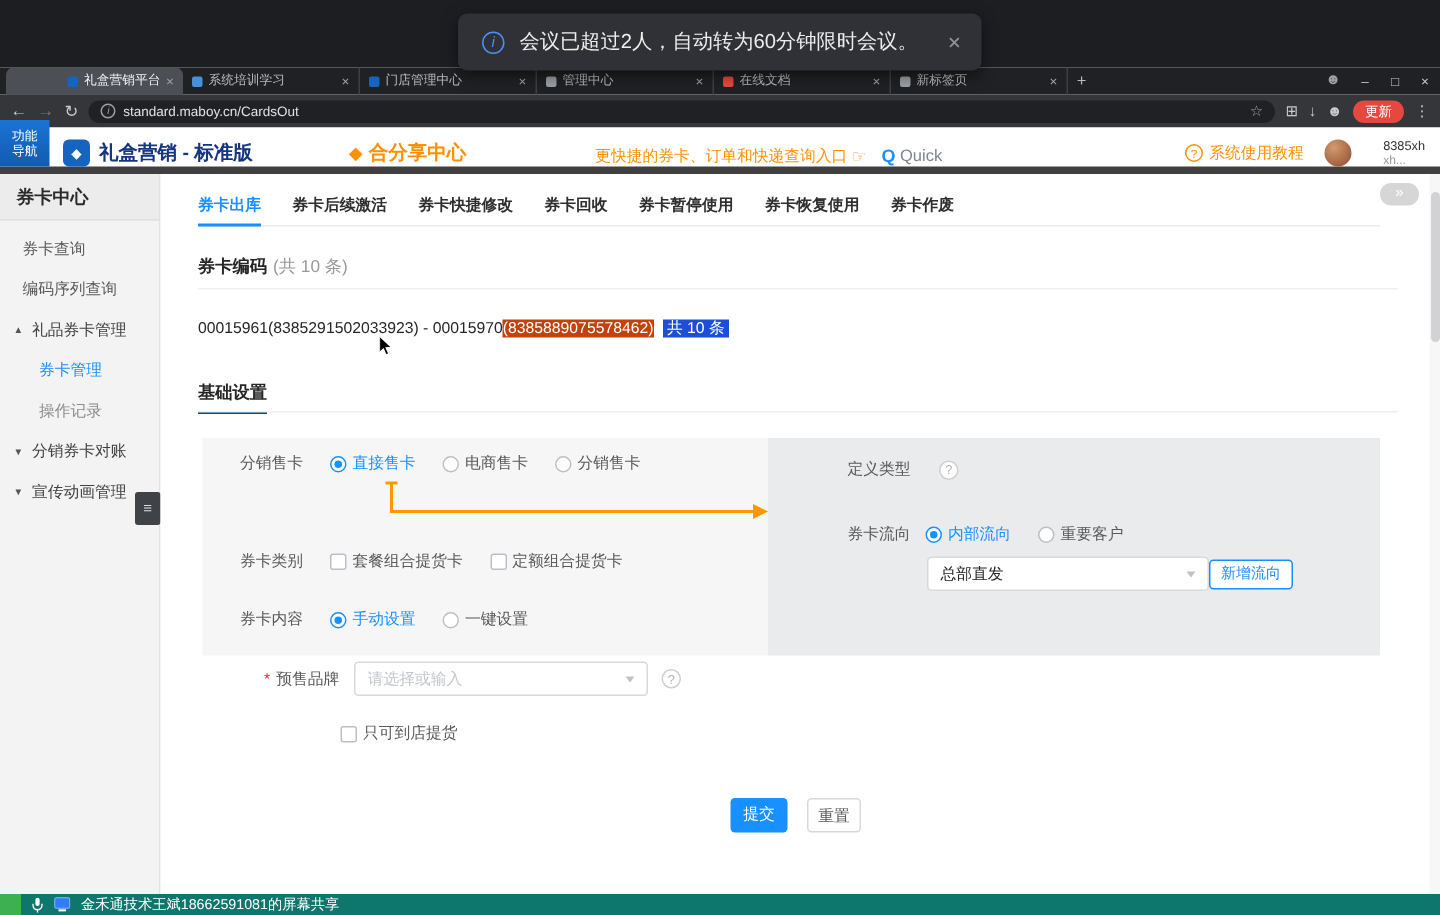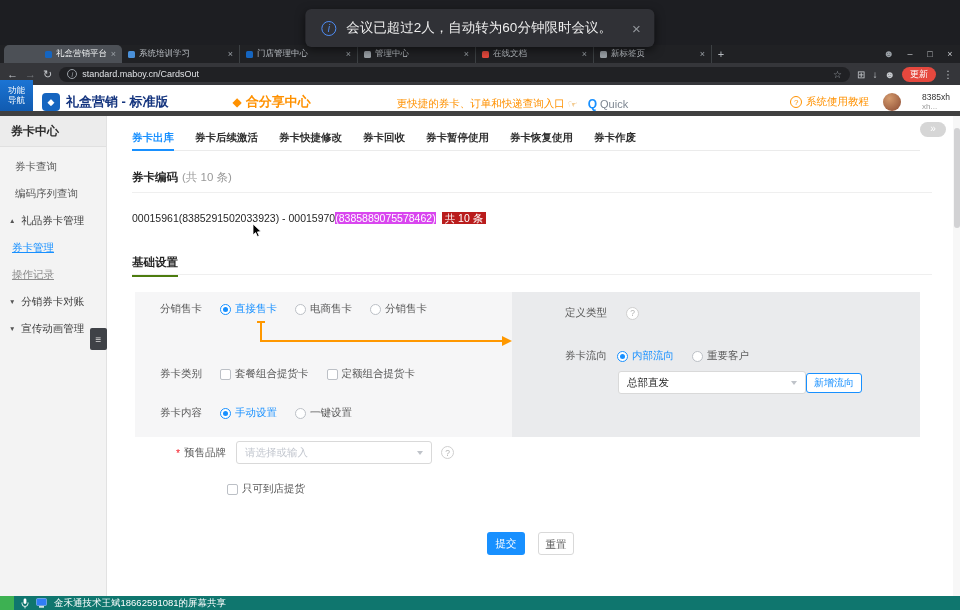--- a/index.html
+++ b/index.html
@@ -73,44 +73,44 @@
 
   
   .sidebar { position:absolute; left:0; top:116px; width:107px; bottom:14px; background:#f3f3f3;
              border-right:1px solid #e2e2e2; }
   .side-title { height:31px; line-height:31px; padding-left:11px; font-size:12px; font-weight:bold;
                 color:#2b2b2b; background:#ececec; border-bottom:1px solid #e0e0e0; white-space:nowrap; }
   .side-list { padding-top:6px; }
   .side-item { height:27px; line-height:27px; padding-left:15px; font-size:10.5px; color:#595959; white-space:nowrap; }
   .side-item .caret { font-size:6.5px; color:#555; margin-right:3px; vertical-align:1px; }
   .side-item.grp { padding-left:9px; color:#404040; }
-  .side-item.sub { padding-left:12px;text-decoration:underline; }
+  .side-item.sub { padding-left:26px; }
   .side-item.sub.active { color:#1890ff; }
   .side-item.sub.muted { color:#8c8c8c; }
   .side-toggle { position:absolute; left:90px; top:212px; width:17px; height:22px; background:#3f4247;
                  color:#dcdcdc; border-radius:2px; display:grid; place-items:center; font-size:10px; }
 
   
   .main { position:absolute; left:107px; top:116px; right:0; bottom:14px; background:#fff; }
   .mtabs { position:absolute; left:25px; right:40px; top:8px; height:27px; border-bottom:1px solid #ebebeb;
            display:flex; gap:21px; font-size:10.5px; font-weight:bold; color:#2f2f2f; }
   .mtab { line-height:26px; white-space:nowrap; }
   .mtab.active { color:#1890ff; border-bottom:2px solid #1890ff; margin-bottom:-1px; }
   .collapse-btn { position:absolute; top:6px; right:14px; width:26px; height:15px; background:#d6d6d6;
                   border-radius:8px; color:#fff; font-size:10px; line-height:14px; text-align:center; }
   .sec-title { position:absolute; left:25px; top:54px; font-size:11.5px; font-weight:bold; color:#262626; white-space:nowrap; }
   .sec-count { color:#999; font-weight:normal; margin-left:4px; }
   .div { position:absolute; left:25px; right:28px; border-top:1px solid #efefef; }
   .code-line { position:absolute; left:25px; top:96px; font-size:10.5px; color:#262626; white-space:nowrap; }
-  .sel-text { background:#d946ef; color:#fff;margin-top:35px; }
-  .sel-chip { background:#b91c1c; color:#fff; margin-left:6px; padding:0 3px; }
+  .sel-text { background:#c2410c; color:#fff;margin-top:35px; }
+  .sel-chip { background:#1d4ed8; color:#fff; margin-left:6px; padding:0 3px; }
   .cursor { position:absolute; left:146px; top:108px; }
   .basic-title { position:absolute; left:25px; top:136px; }
   .basic-title span { display:inline-block; font-size:11.5px; font-weight:bold; color:#262626;
-                      padding-bottom:5px; border-bottom:2px solid #4d7c0f; }
+                      padding-bottom:5px; border-bottom:2px solid #0c4a6e; }
   .panel-l { position:absolute; left:28px; top:176px; width:377px; height:145px; background:#f6f6f7; }
   .panel-r { position:absolute; left:405px; top:176px; width:408px; height:145px; background:#eaebed; }
 
   .frow { position:absolute; display:flex; align-items:center; font-size:10.5px; color:#595959; white-space:nowrap; }
   .flabel { margin-right:18px; color:#595959; }
   .opt { display:flex; align-items:center; gap:4px; margin-right:18px; }
   .radio { width:11px; height:11px; border:1px solid #bcc0c6; border-radius:50%; background:#fff; position:relative; flex:none; }
   .radio.on { border-color:#1890ff; }
   .radio.on::after { content:""; position:absolute; inset:2px; background:#1890ff; border-radius:50%; }
   .opt.sel .opt-label { color:#1890ff; }

